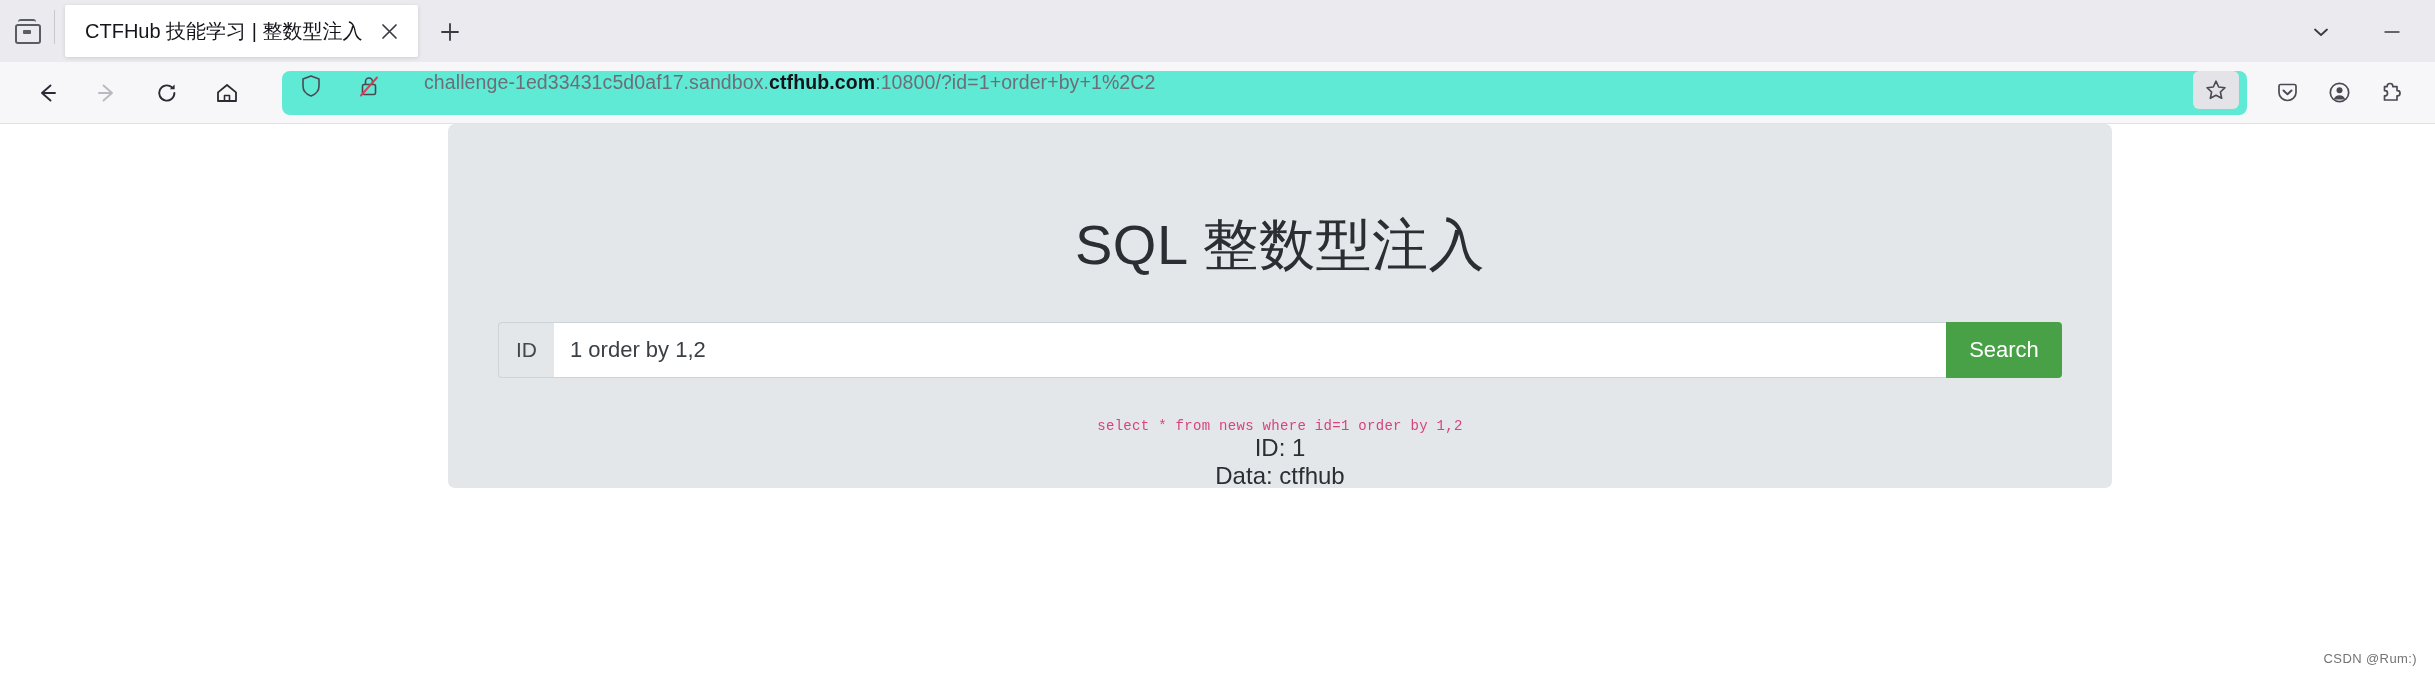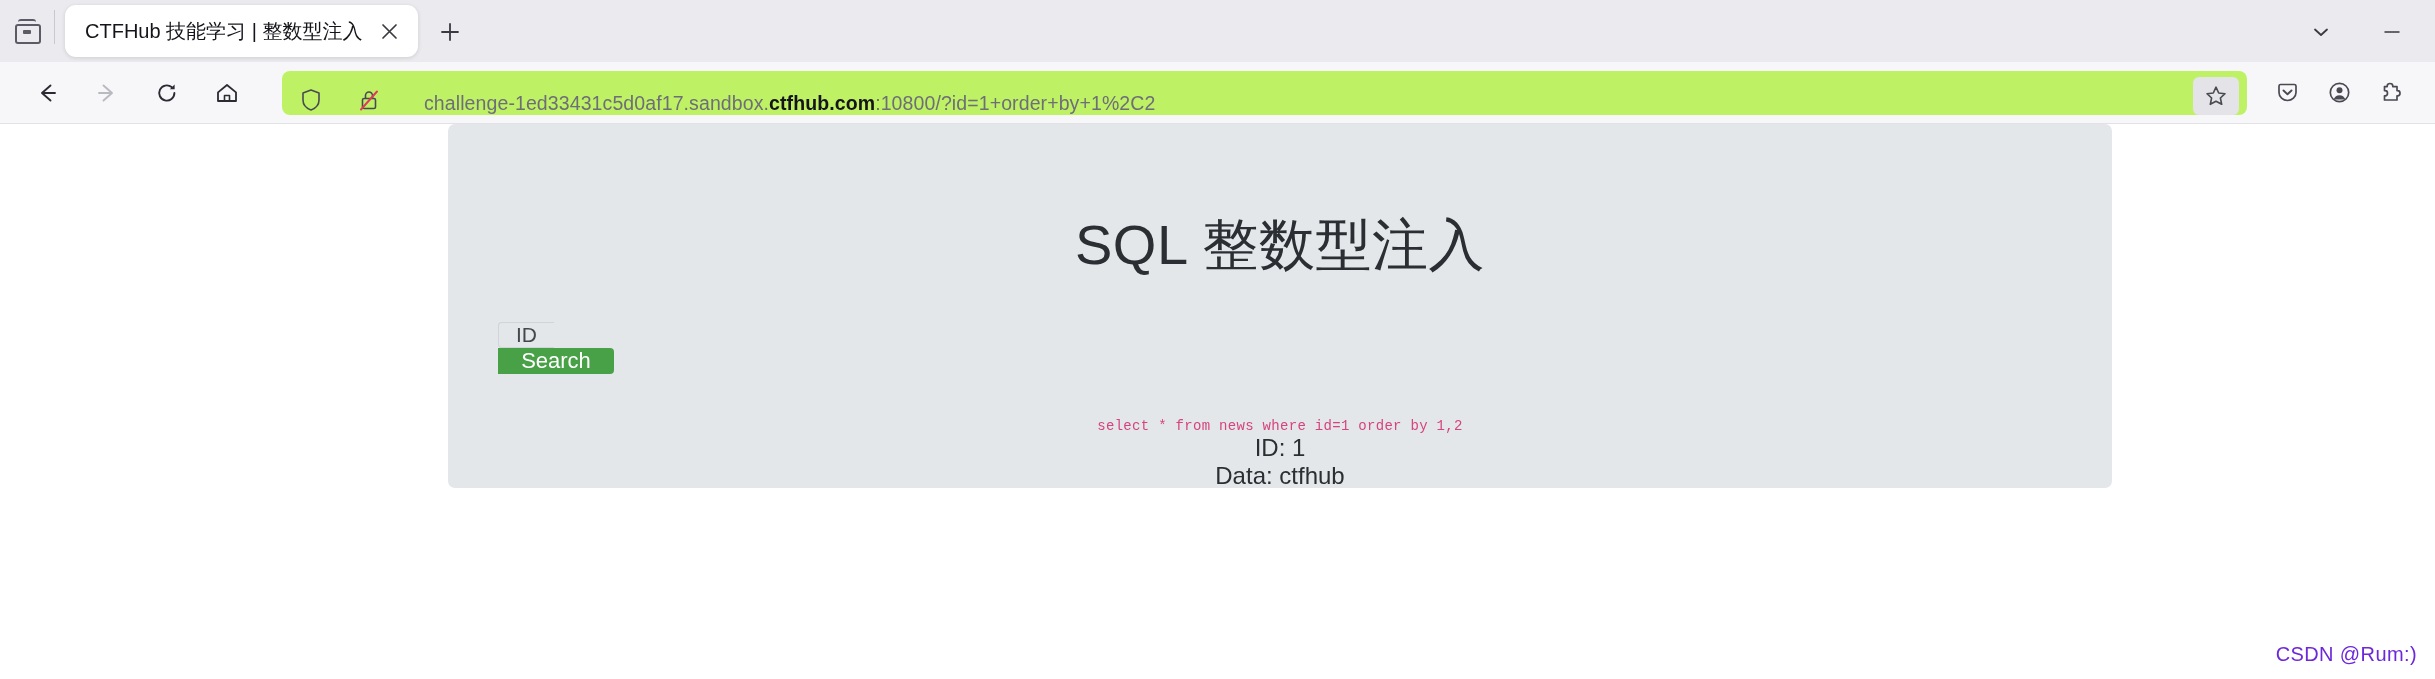--- a/index.html
+++ b/index.html
@@ -74,21 +74,21 @@
     height: 34px;
     background: #c8c8cf;
     align-self: center;
     margin: 0 0 8px 0;
   }
   .tab {
     margin-left: 10px;
     margin-bottom: 5px;
     height: 52px;
     background: #ffffff;
-    border-radius: 11px;
+    border-radius: 2px;
     display: flex;
     align-items: center;
     padding: 0 12px 0 20px;
     box-shadow: 0 1px 4px rgba(0,0,0,0.13);
     min-width: 170px;
     max-width: 330px;
   }
   .tab-title {
     font-size: 20px;
     color: #15141a;
@@ -155,24 +155,24 @@
     align-items: center;
     justify-content: center;
     border-radius: 6px;
     flex: 0 0 auto;
     margin-right: 14px;
   }
   .nav-btn.first { margin-left: 6px; }
   .url-bar {
     flex: 1 1 auto;
     height: 44px;
-    background: #bef264;
+    background: #5eead4;
     border-radius: 8px;
     display: flex;
-    align-items: flex-end;
+    align-items: flex-start;
     margin: 0 14px 0 18px;
     padding: 0 8px 0 14px;
     box-sizing: border-box;
     position: relative;
     gap: 28px;
   }
   .url-icon {
     width: 30px;
     height: 30px;
     display: flex;
@@ -239,21 +239,20 @@
     color: #2b2f33;
     margin: 0;
     padding-top: 84px;
     letter-spacing: 0.5px;
   }
   .search-row {
     display: flex;
     align-items: stretch;
     margin: 38px 50px 0 50px;
     height: 56px;
-    flex-direction: column;
   }
   .id-addon {
     width: 56px;
     background: #e4e7e9;
     border: 1px solid #cfd4d8;
     border-right: none;
     border-radius: 4px 0 0 4px;
     display: flex;
     align-items: center;
     justify-content: center;
@@ -300,22 +299,22 @@
     font-size: 24px;
     color: #2b2f33;
     margin-top: 0;
   }
   .result-line.first { }
 
   .watermark {
     position: absolute;
     right: 18px;
     bottom: 12px;
-    font-size: 20px;
-    color: #6d28d9;
+    font-size: 13px;
+    color: #737373;
     letter-spacing: 0.4px;
   }
 </style>
 </head>
 <body>
 
 <div class="browser-chrome">
 
   <div class="tab-strip">
 
@@ -433,20 +432,21 @@
 </div>
 
 <div class="page-viewport">
 
   <div class="content-panel">
 
     <h1 class="page-heading">SQL 整数型注入</h1>
 
     <div class="search-row">
       <div class="id-addon">ID</div>
+      <input class="id-input" type="text" value="1 order by 1,2" style="">
       <button class="search-btn">Search</button>
     </div>
 
     <div class="sql-query">select * from news where id=1 order by 1,2</div>
     <div class="result-line first">ID: 1</div>
     <div class="result-line">Data: ctfhub</div>
 
   </div>
 
   <div class="watermark">CSDN @Rum:)</div>

